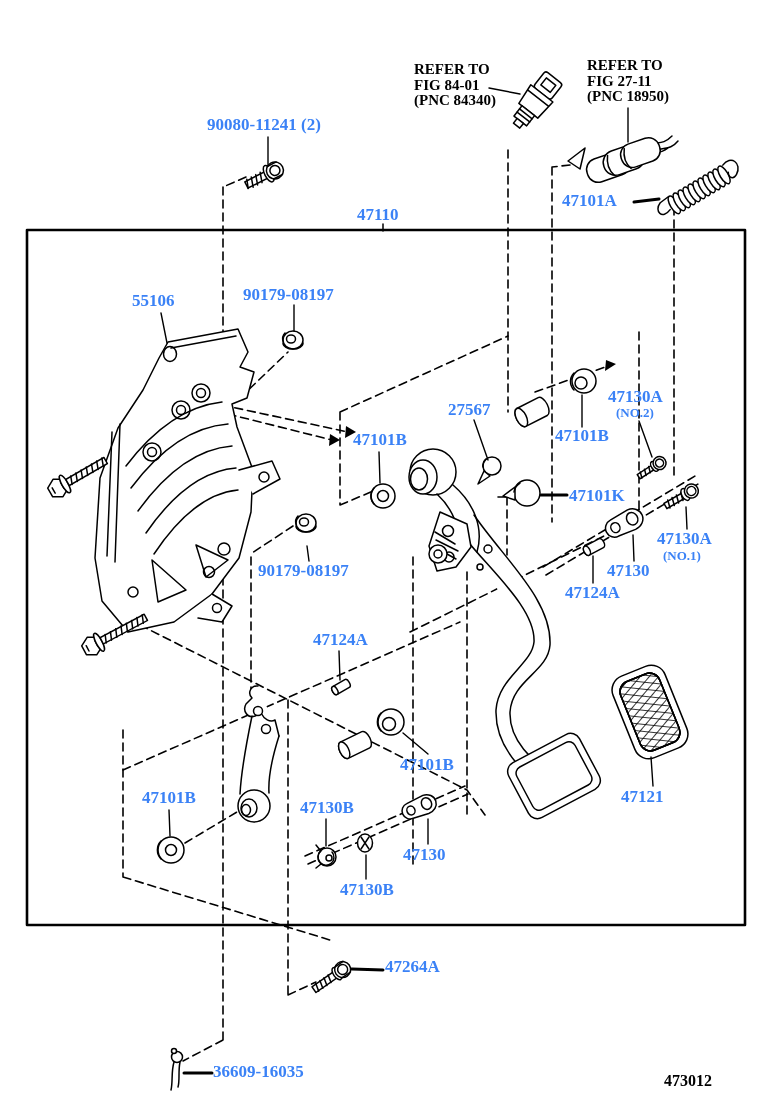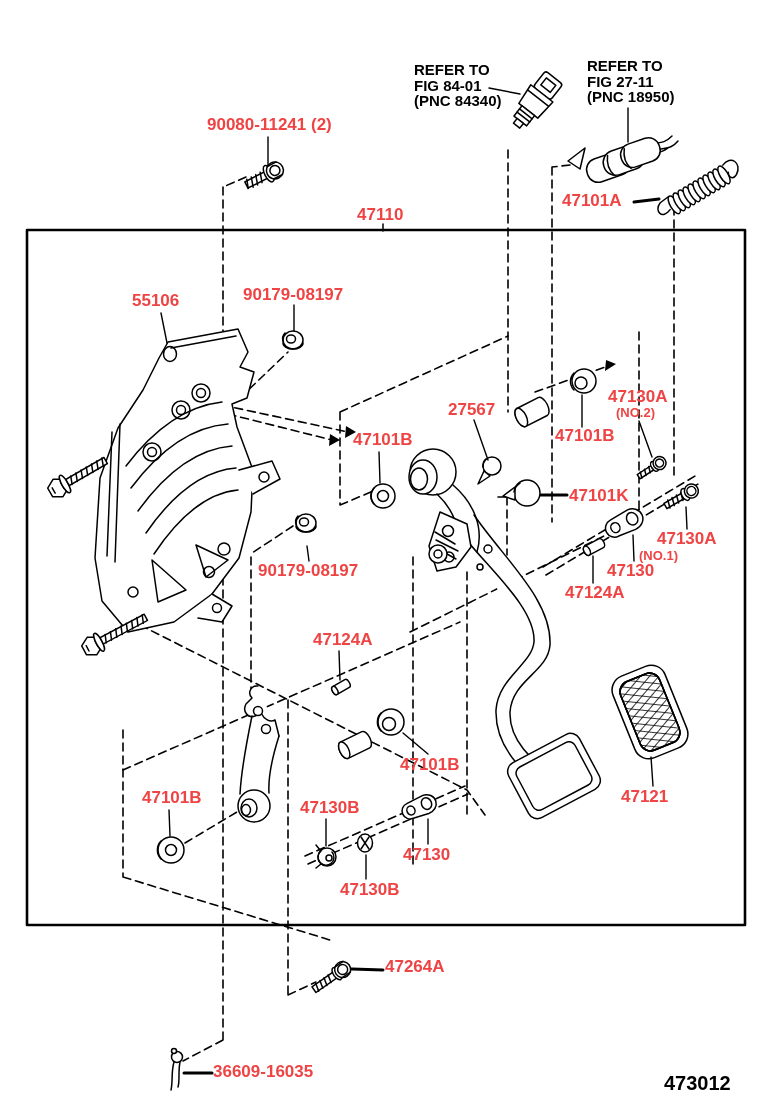--- a/index.html
+++ b/index.html
@@ -1,27 +1,27 @@
 <!DOCTYPE html>
 <html><head>
 <meta charset="utf-8">
 <style>
   html,body{margin:0;padding:0;background:#ffffff;}
   #stage{
     position:relative;width:760px;height:1112px;background:#fff;overflow:hidden;
-    font-family:Liberation Sans, sans-serif;color:#000;
+    font-family:Liberation Serif, serif;color:#000;
   }
   #art{position:absolute;left:0;top:0;width:760px;height:1112px;}
   .lbl{
     position:absolute;font-weight:bold;font-size:17px;line-height:17px;
-    white-space:nowrap;color:#ef4444;letter-spacing:0px;text-align:right;
+    white-space:nowrap;color:#3b82f6;letter-spacing:0px;text-align:right;
   }
   .lbl.small{font-size:13px;line-height:15px;}
   .refnote{position:absolute;font-weight:bold;font-size:15px;line-height:15.5px;white-space:nowrap;}
-  .figcode{position:absolute;font-weight:bold;font-size:20px;}
+  .figcode{position:absolute;font-weight:bold;font-size:16px;}
 </style>
 </head>
 <body>
 
 <div id="stage">
 
 <svg id="art" viewBox="0 0 760 1112" fill="none" stroke="#000" stroke-width="1.5" stroke-linecap="round" stroke-linejoin="round">
   <defs>
     <pattern id="h1" width="7" height="7" patternUnits="userSpaceOnUse" patternTransform="rotate(62)">
       <path d="M0,0 L0,7" stroke="#000" stroke-width="1.6"></path>
@@ -370,21 +370,21 @@
   <div class="lbl" style="left:132px;top:292px">55106</div>
   <div class="lbl" style="left:243px;top:286px">90179-08197</div>
   <div class="lbl" style="left:448px;top:401px">27567</div>
   <div class="lbl" style="left:353px;top:431px">47101B</div>
   <div class="lbl" style="left:555px;top:427px">47101B</div>
   <div class="lbl" style="left:608px;top:388px">47130A</div>
   <div class="lbl small" style="left:616px;top:405px">(NO.2)</div>
   <div class="lbl" style="left:569px;top:487px">47101K</div>
   <div class="lbl" style="left:258px;top:562px">90179-08197</div>
   <div class="lbl" style="left:657px;top:530px">47130A</div>
-  <div class="lbl small" style="left:639px;top:548px">(NO.1)</div>
+  <div class="lbl small" style="left:663px;top:548px">(NO.1)</div>
   <div class="lbl" style="left:607px;top:562px">47130</div>
   <div class="lbl" style="left:565px;top:584px">47124A</div>
   <div class="lbl" style="left:313px;top:631px">47124A</div>
   <div class="lbl" style="left:400px;top:756px">47101B</div>
   <div class="lbl" style="left:142px;top:789px">47101B</div>
   <div class="lbl" style="left:300px;top:799px">47130B</div>
   <div class="lbl" style="left:403px;top:846px">47130</div>
   <div class="lbl" style="left:340px;top:881px">47130B</div>
   <div class="lbl" style="left:621px;top:788px">47121</div>
   <div class="lbl" style="left:385px;top:958px">47264A</div>

